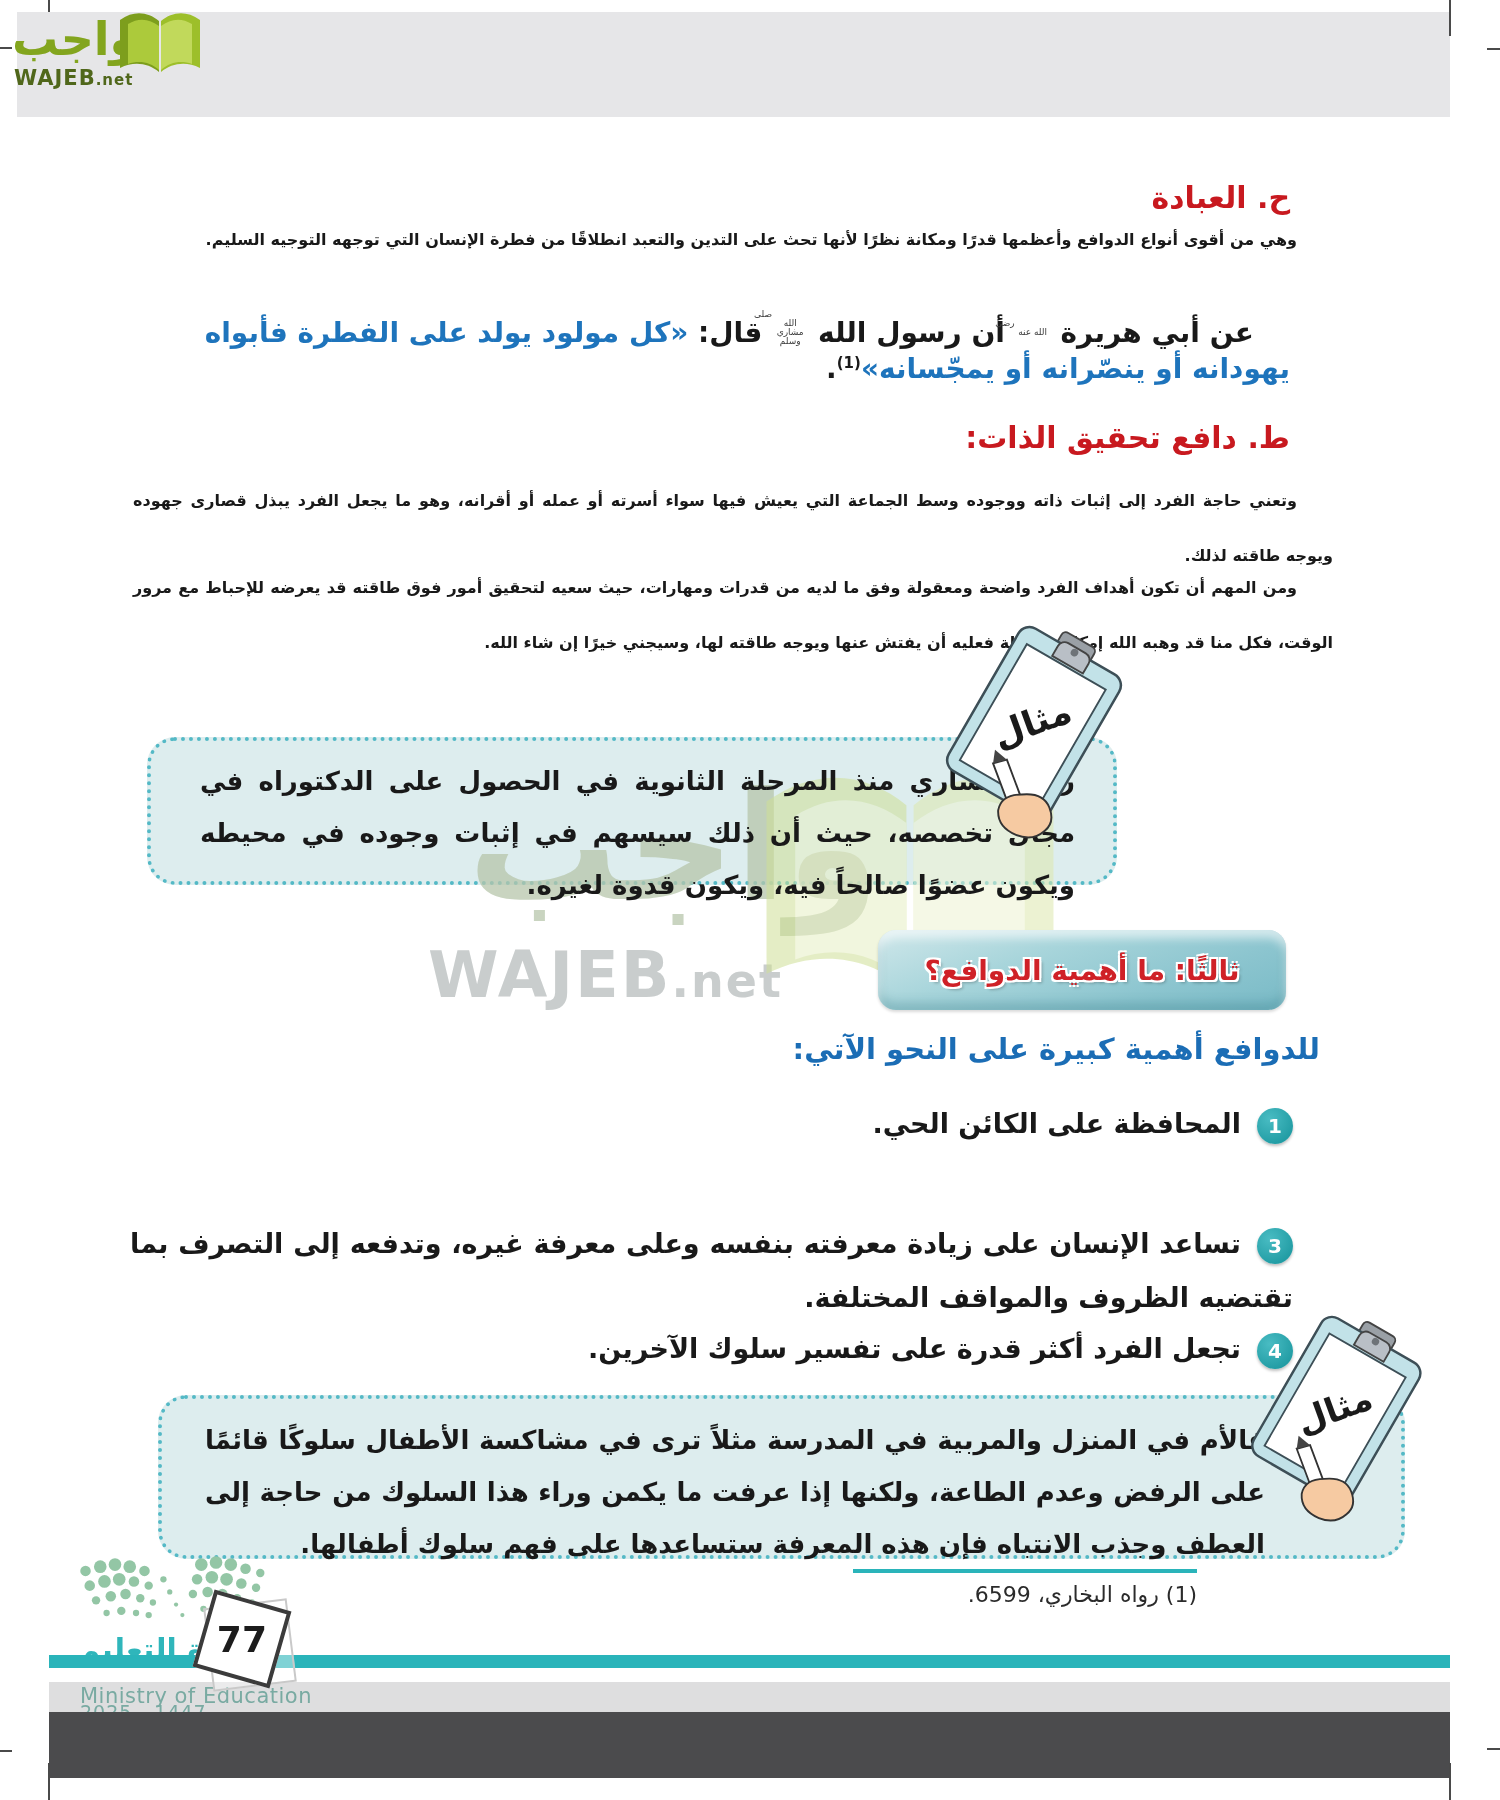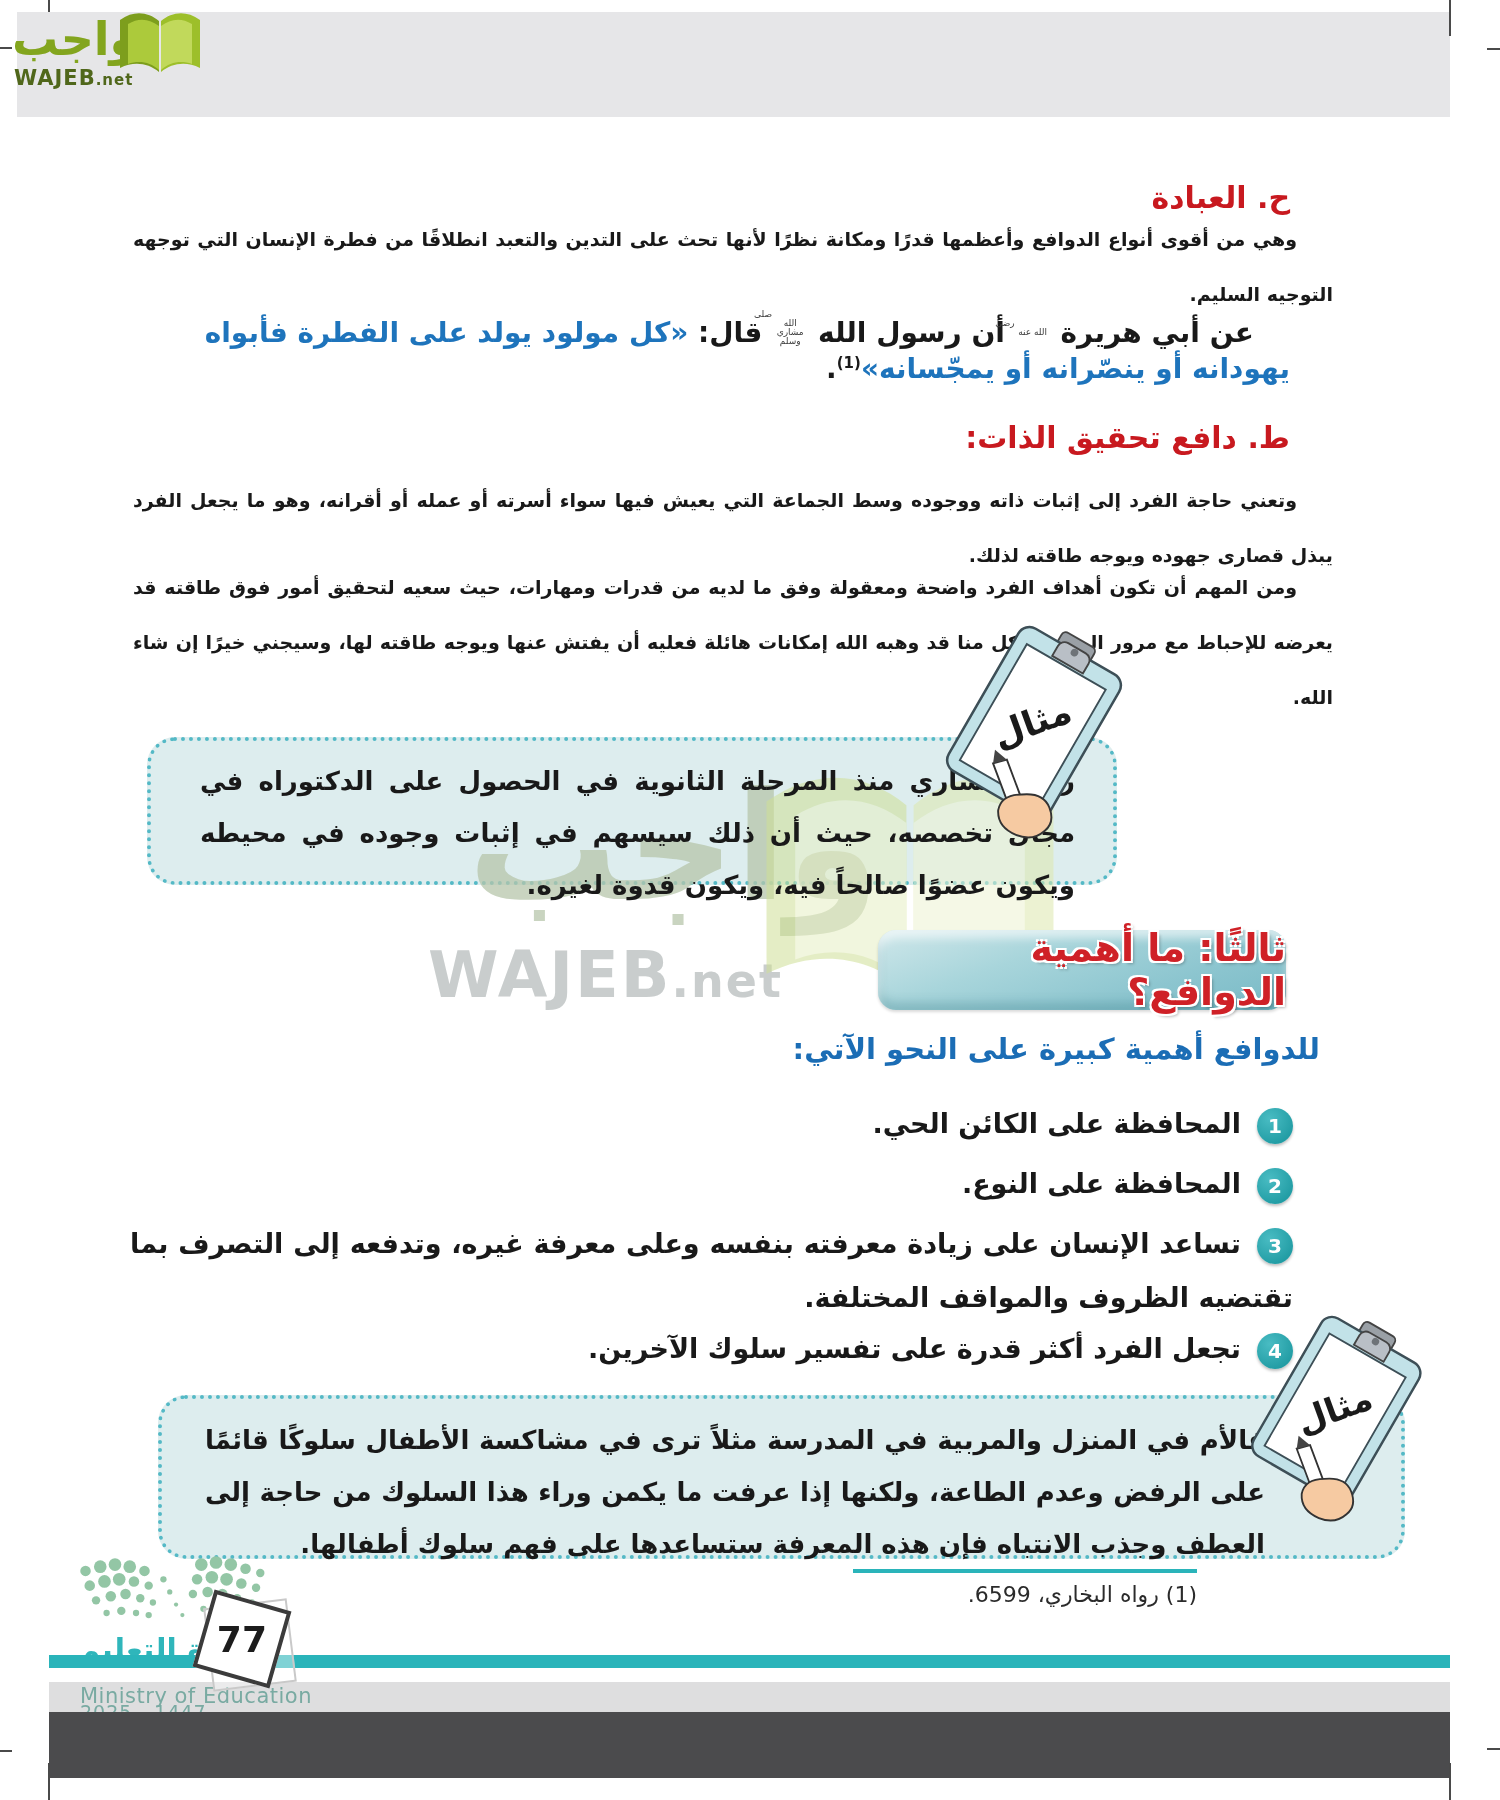--- a/index.html
+++ b/index.html
@@ -10,21 +10,21 @@
   .header-bar{left:17px;top:12px;width:1433px;height:105px;background:#e6e6e8;z-index:1;}
   .logo{left:10px;top:16px;width:200px;height:96px;z-index:3;}
   .logo-ar{position:absolute;left:2px;top:0;font-size:46px;font-weight:bold;color:#83a51e;line-height:46px;}
   .logo-en{position:absolute;left:4px;top:50px;font-size:21px;font-weight:bold;color:#50671b;letter-spacing:1px;}
   .logo-en .tld{font-size:15px;}
   .logo-book{position:absolute;left:104px;top:-12px;}
   
   .crop{background:#4a4a4a;z-index:8;}
   
   .red-h{font-size:30px;font-weight:bold;color:#c8191f;direction:rtl;z-index:3;}
-  .body-p{left:133px;font-size:19px;font-weight:bold;color:#191919;direction:rtl;
+  .body-p{left:133px;font-size:16px;font-weight:bold;color:#191919;direction:rtl;
           text-align:justify;line-height:55px;z-index:3;}
   .indent{text-indent:36px;}
   .hadith{left:133px;right:210px;font-size:28px;font-weight:bold;color:#191919;direction:rtl;z-index:3;}
   .hadith-quote{color:#1e74bc;}
   .honorific{display:inline-block;width:36px;font-size:9px;line-height:9px;font-weight:normal;
              color:#3a3a3a;text-align:center;vertical-align:middle;transform:translateY(-6px);}
   .fn-ref{font-size:15px;vertical-align:super;font-weight:bold;}
   
   .box-bg{background:#ddedee;border:4px dotted #54b9c6;border-radius:28px;z-index:1;}
   .box-text{font-size:26px;font-weight:bold;color:#191919;direction:rtl;text-align:justify;
@@ -34,21 +34,21 @@
   .wm{z-index:2;pointer-events:none;}
   .wm-ar{font-size:150px;font-weight:bold;color:#b7c6ab;opacity:.75;line-height:150px;}
   .wm-en{font-size:64px;font-weight:bold;color:#bcc1c1;opacity:.8;letter-spacing:2px;}
   .wm-en .tld{font-size:46px;}
   
   .banner{left:878px;top:930px;width:408px;height:80px;border-radius:18px;z-index:3;
           background:linear-gradient(160deg,#cfe7ea 0%,#a8d5db 35%,#8cc5cf 70%,#79bac6 100%);
           box-shadow:inset 0 8px 10px rgba(255,255,255,.6), inset 0 -8px 10px rgba(40,110,125,.25),
                      0 2px 3px rgba(0,0,0,.15);
           display:flex;align-items:center;justify-content:center;}
-  .banner-text{font-size:38px;font-weight:bold;color:#cf2127;direction:rtl;
+  .banner-text{font-size:28px;font-weight:bold;color:#cf2127;direction:rtl;
       text-shadow:-2px -2px 0 #fff,2px -2px 0 #fff,-2px 2px 0 #fff,2px 2px 0 #fff,3px 3px 3px rgba(0,0,0,.25);}
   .blue-h{right:180px;top:1032px;font-size:29px;font-weight:bold;color:#1b6db5;direction:rtl;z-index:3;text-align:center;}
   
   .imp-item{right:207px;left:130px;direction:rtl;z-index:3;font-size:27px;font-weight:bold;
             color:#191919;line-height:54px;text-align:justify;}
   .badge{display:inline-block;width:36px;height:36px;border-radius:50%;margin-left:16px;
          background:radial-gradient(circle at 35% 30%,#49bcc3,#15929a);color:#fff;font-size:20px;
          font-weight:bold;text-align:center;line-height:36px;vertical-align:middle;text-indent:0;
          box-shadow:0 2px 3px rgba(0,0,0,.25);}
   
@@ -138,23 +138,20 @@
     </svg>
   </div>
 
   <div class="abs banner">
     <span class="banner-text">ثالثًا: ما أهمية الدوافع؟</span>
   </div>
   <div class="abs blue-h">للدوافع أهمية كبيرة على النحو الآتي:</div>
 
   <div class="abs imp-item" style="top:1097px">
     <span class="badge">1</span><span>المحافظة على الكائن الحي.</span>
-  </div>
-  <div class="abs imp-item" style="top:1157px">
-    <span class="badge">2</span><span>المحافظة على النوع.</span>
   </div>
   <div class="abs imp-item" style="top:1217px">
     <span class="badge">3</span><span>تساعد الإنسان على زيادة معرفته بنفسه وعلى معرفة غيره، وتدفعه إلى التصرف بما تقتضيه الظروف والمواقف المختلفة.</span>
   </div>
   <div class="abs imp-item" style="top:1322px">
     <span class="badge">4</span><span>تجعل الفرد أكثر قدرة على تفسير سلوك الآخرين.</span>
   </div>
 
   <div class="abs box-bg" style="left:158px;top:1395px;width:1239px;height:156px"></div>
   <div class="abs box-text" style="left:205px;top:1414px;width:1060px">فالأم في المنزل والمربية في المدرسة مثلاً ترى في مشاكسة الأطفال سلوكًا قائمًا على الرفض وعدم الطاعة، ولكنها إذا عرفت ما يكمن وراء هذا السلوك من حاجة إلى العطف وجذب الانتباه فإن هذه المعرفة ستساعدها على فهم سلوك أطفالها.</div>

